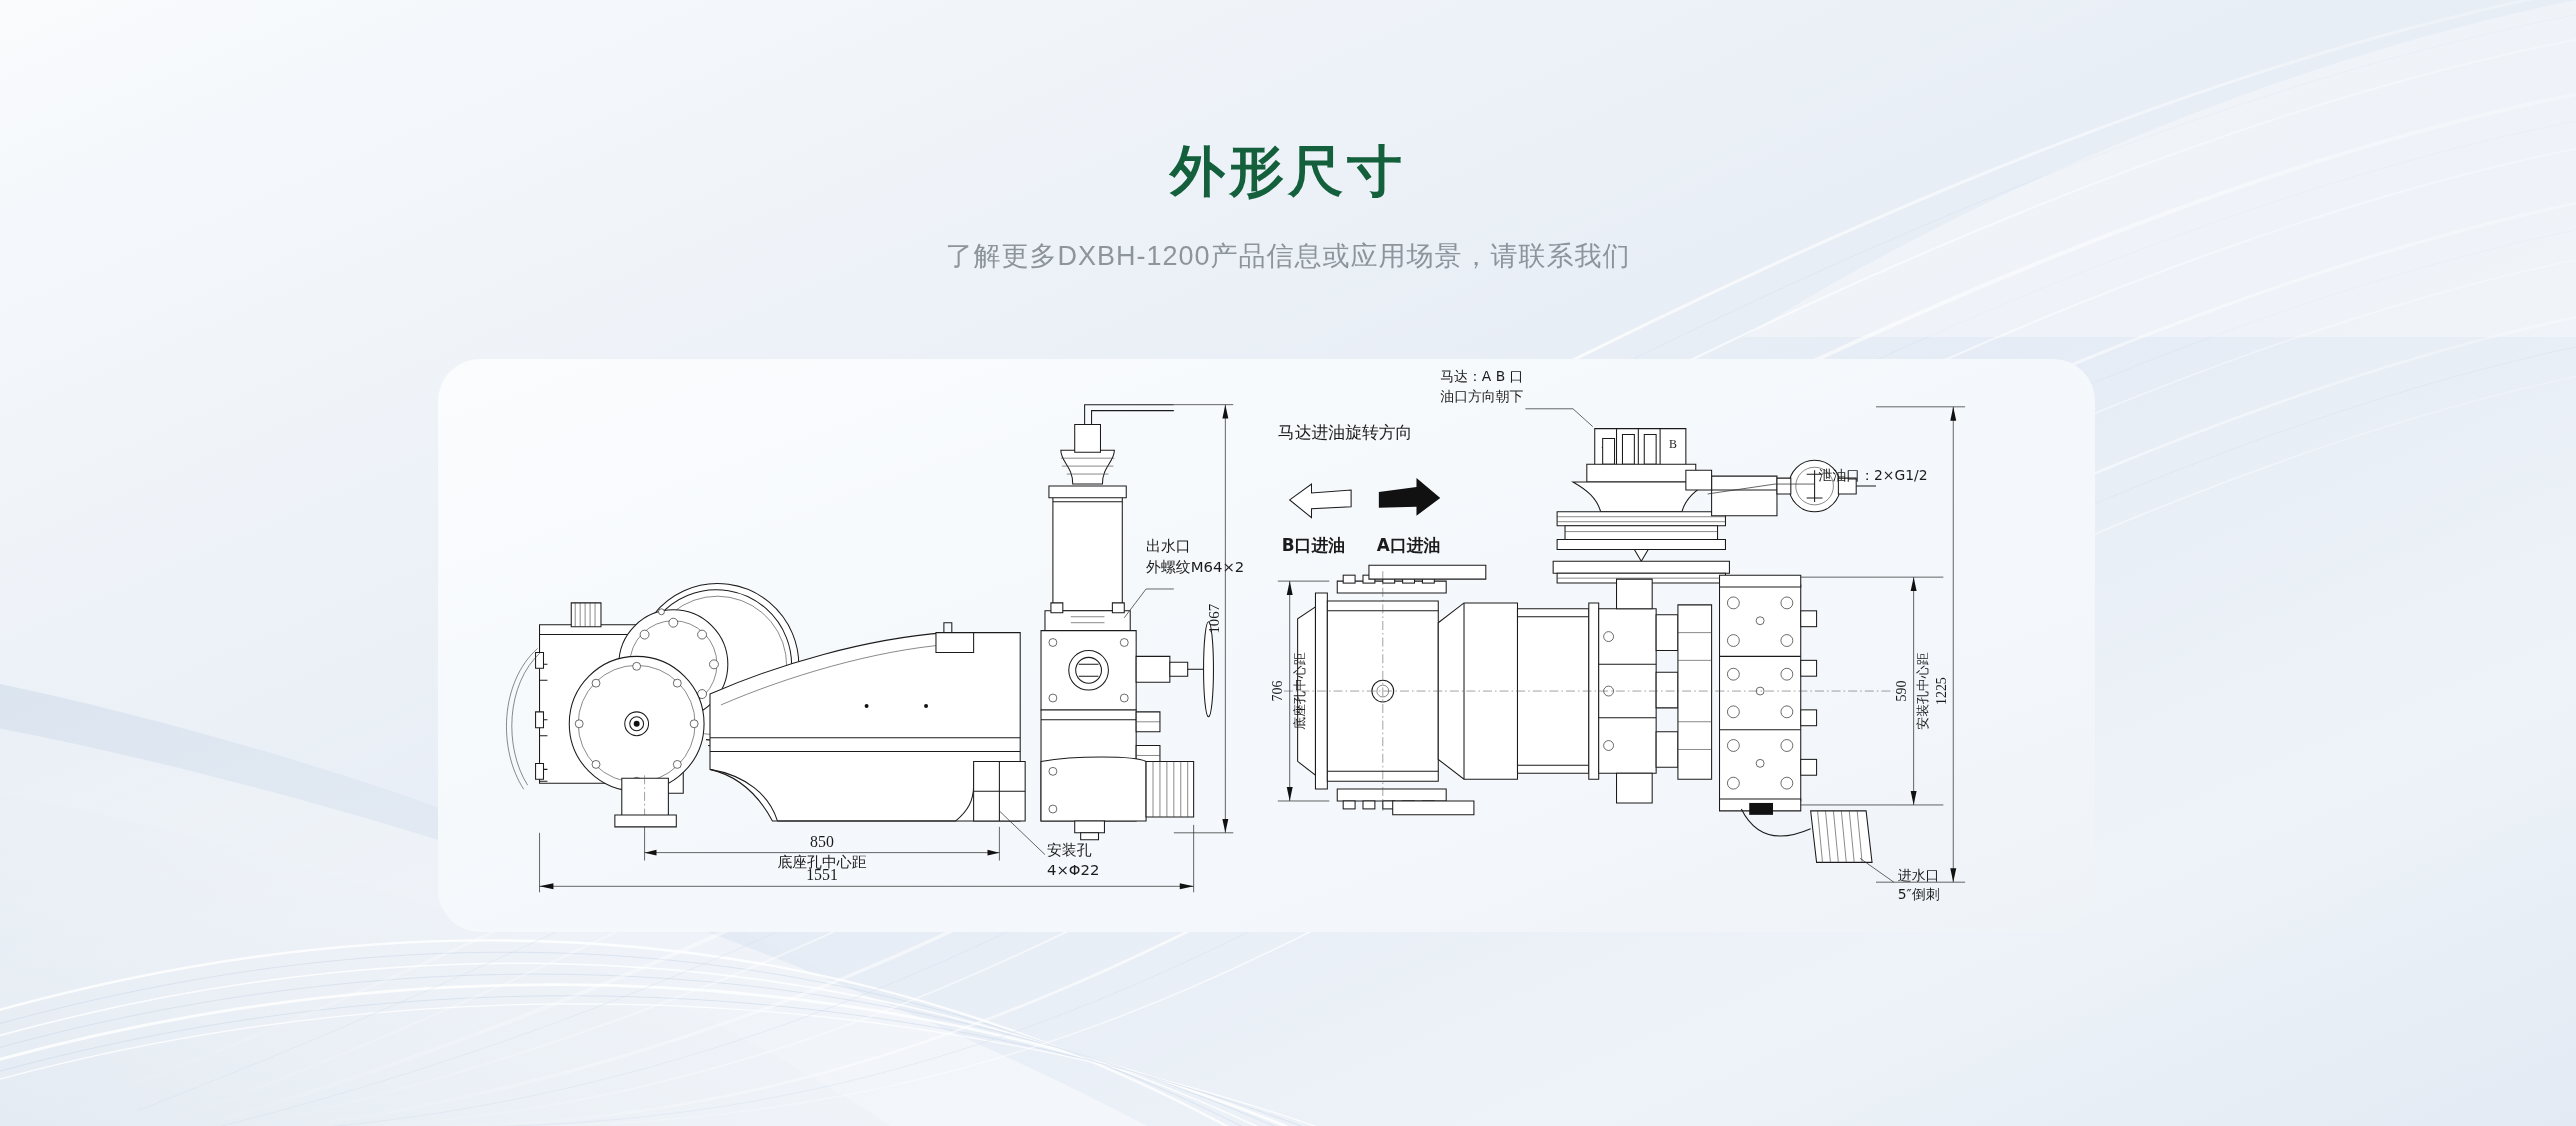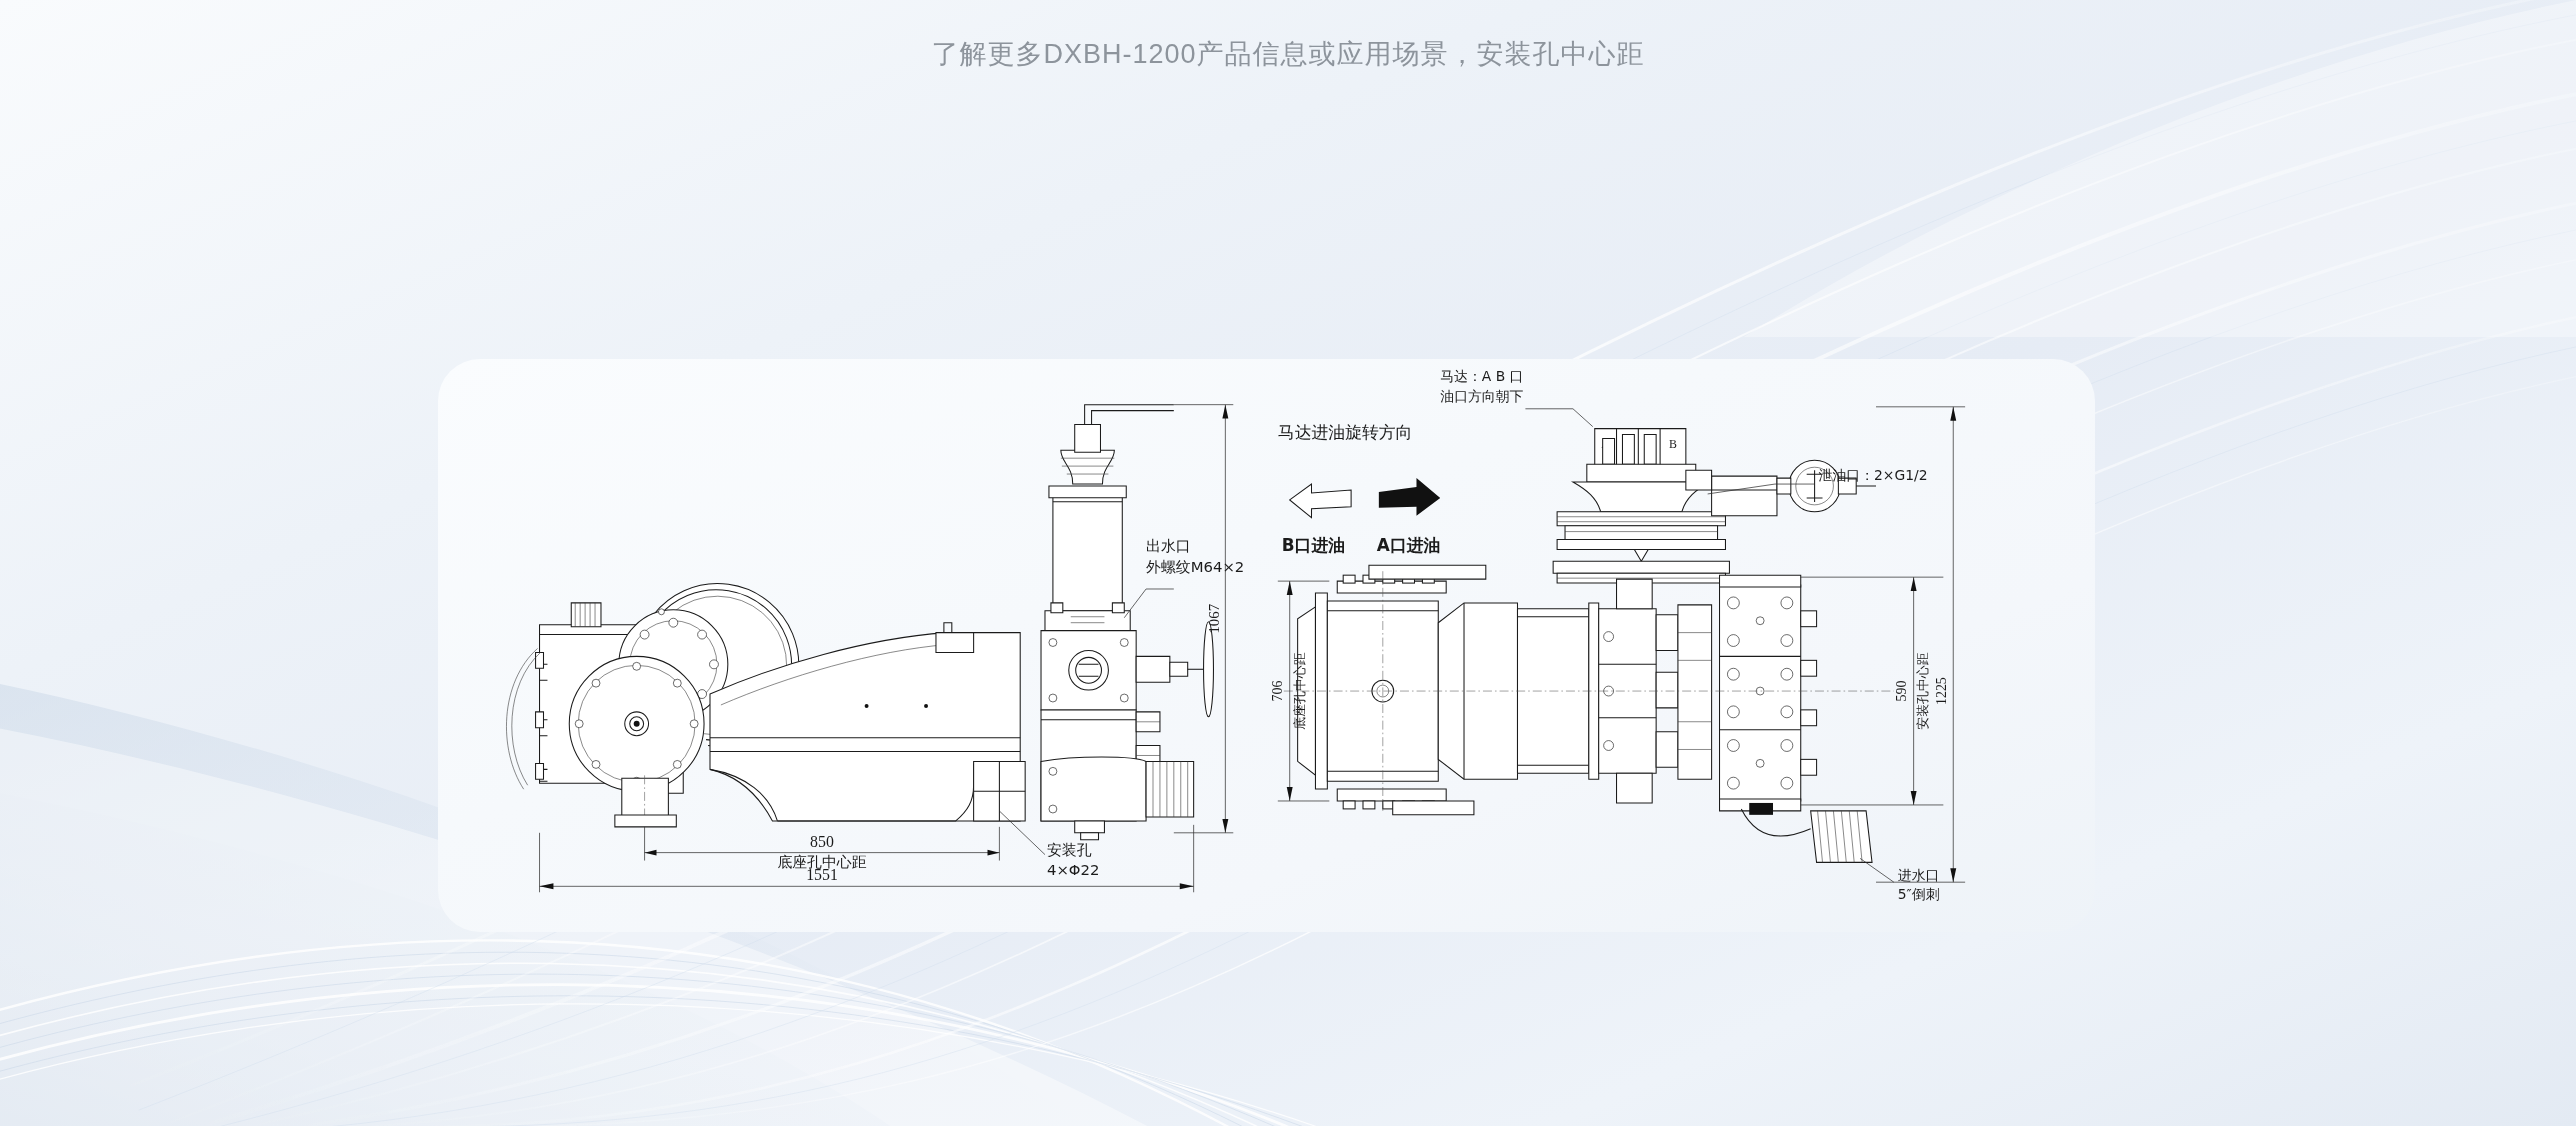--- a/index.html
+++ b/index.html
@@ -121,21 +121,22 @@
   <g fill="none" stroke="#cfdcec" opacity=".42">
     <path d="M2600,15  C2185,95 1675,322 1060,680 C780,840 500,980 140,1120" stroke-width=".9"></path>
     <path d="M2600,122 C2205,200 1735,414 1140,758 C860,916 580,1046 220,1137" stroke-width=".9"></path>
     <path d="M2600,232 C2237,306 1795,508 1220,836 C940,990 665,1105 330,1137" stroke-width=".9"></path>
     <path d="M2600,350 C2268,420 1856,604 1308,916 C1022,1064 770,1137 450,1137" stroke-width=".9"></path>
   </g>
   <path d="M2600,0 C2300,60 1980,200 1760,340 L2600,340 Z" fill="#ffffff" opacity=".35"></path>
 </svg>
 
 <div class="header">
-  <div class="page-subtitle">了解更多DXBH-1200产品信息或应用场景，安装孔中心距</div>
+  <div class="page-title">外形尺寸</div>
+  <div class="page-subtitle">了解更多DXBH-1200产品信息或应用场景，请联系我们</div>
 </div>
 
 <div class="drawing-card">
   <div class="card-inner">
 
     <div class="dwg" id="dwg-left">
       <svg viewBox="0 0 800 560" width="793" height="555">
 
         <g>
 

